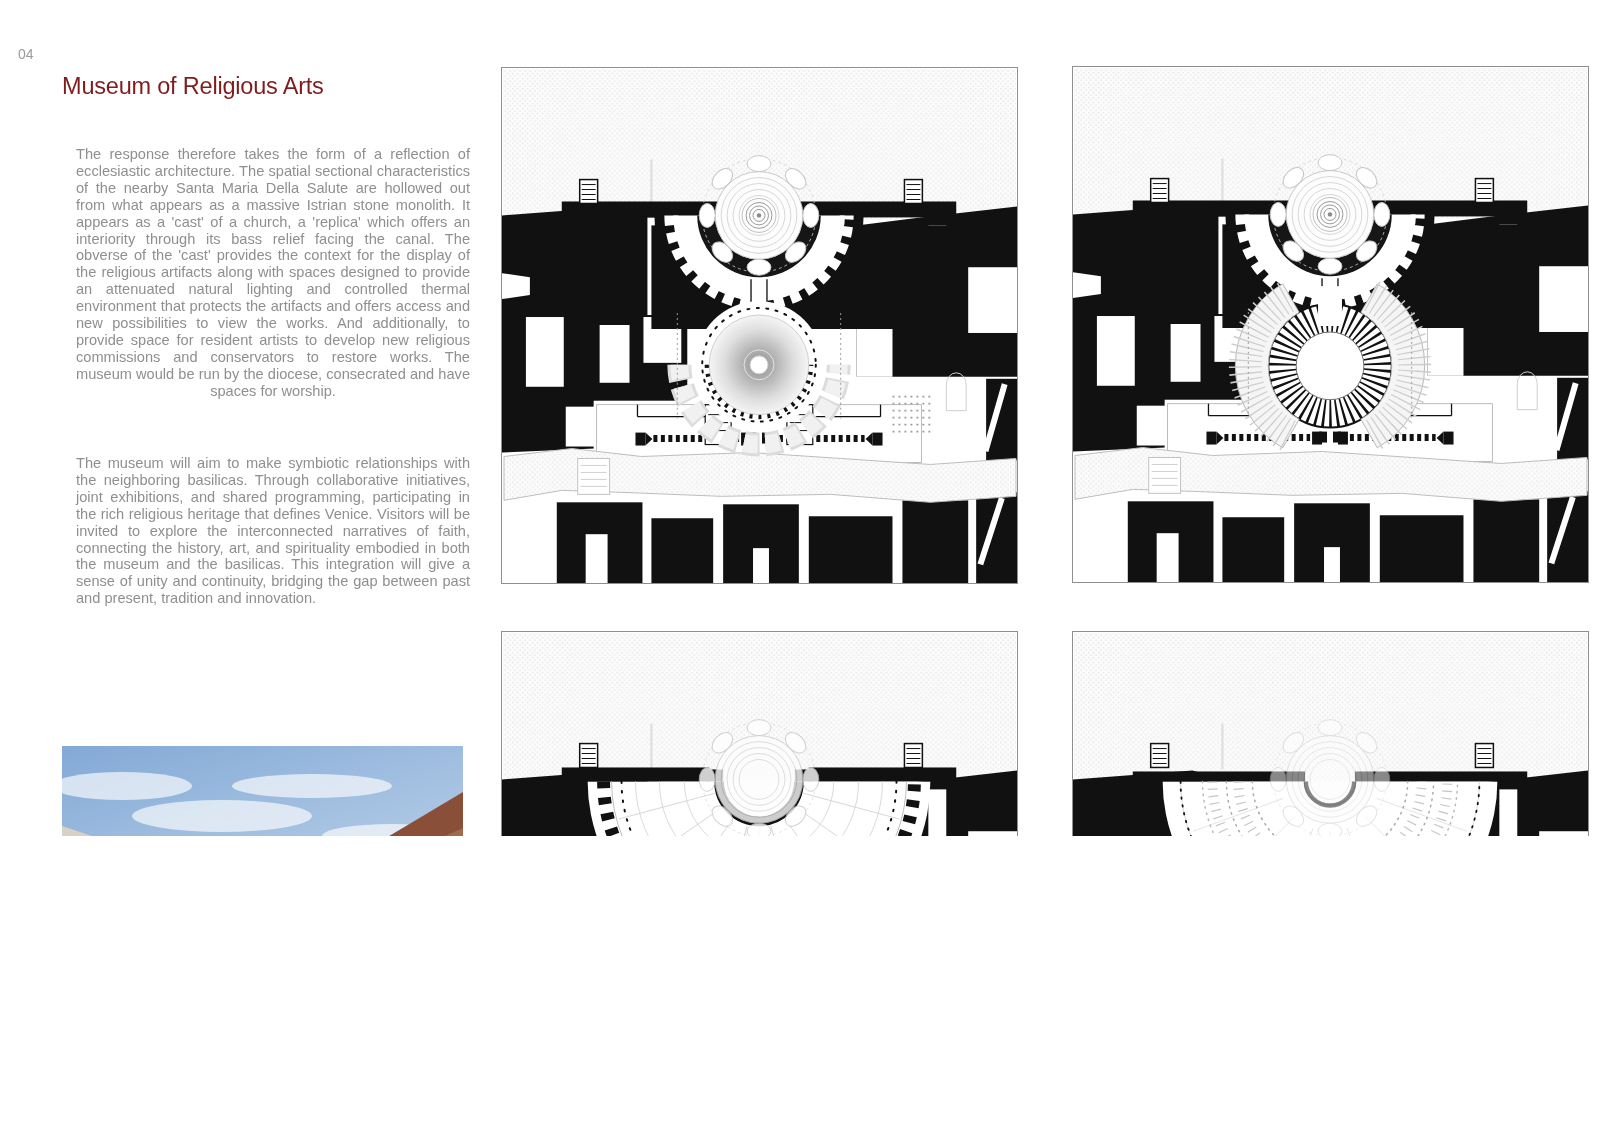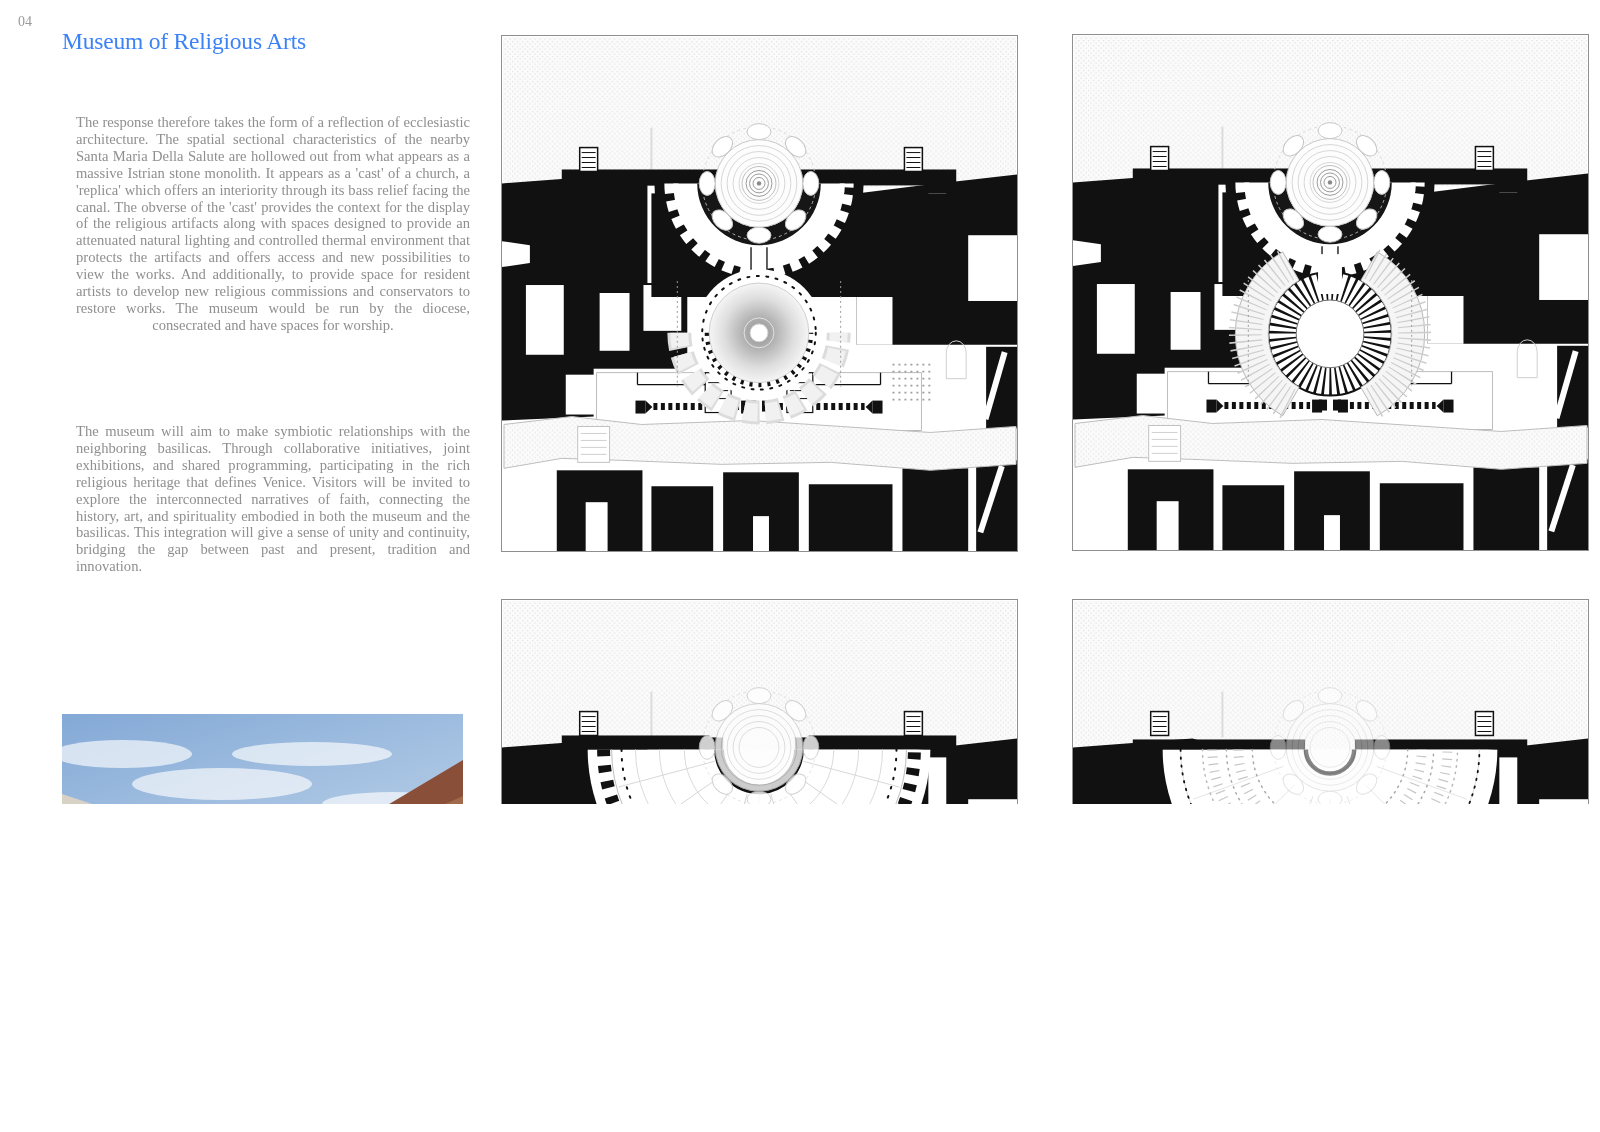--- a/index.html
+++ b/index.html
@@ -1,20 +1,20 @@
 <!DOCTYPE html>
 <html><head>
 <meta charset="utf-8">
 <style>
   html,body{margin:0;padding:0;background:#ffffff;}
   .sheet{position:relative;width:1600px;height:804px;background:#ffffff;overflow:hidden;
-         font-family:Liberation Serif, serif;}
+         font-family:Liberation Sans, sans-serif;margin-top:32px;}
   .page-num{position:absolute;left:18px;top:14px;font-size:14px;color:#9a9a9a;}
-  .title{position:absolute;left:62px;top:28px;margin:0;font-size:23.5px;font-weight:400;
-         color:#3b82f6;letter-spacing:-0.2px;}
+  .title{position:absolute;left:62px;top:41px;margin:0;font-size:23.5px;font-weight:400;
+         color:#7f1d1d;letter-spacing:-0.2px;}
   .body-copy{position:absolute;left:76px;width:394px;margin:0;font-size:14.6px;line-height:16.9px;
          color:#8f8f8f;text-align:justify;}
   #para1{top:114px;text-align-last:center;}
   #para2{top:423px;}
   .photo{position:absolute;left:62px;top:714px;width:401px;height:400px;}
   .panel{position:absolute;width:517px;height:517px;border:1px solid #8f8f8f;box-sizing:border-box;background:#fff;}
   #panel-tl{left:501px;top:35px;}
   #panel-tr{left:1072px;top:34px;}
   #panel-bl{left:501px;top:599px;}
   #panel-br{left:1072px;top:599px;}

